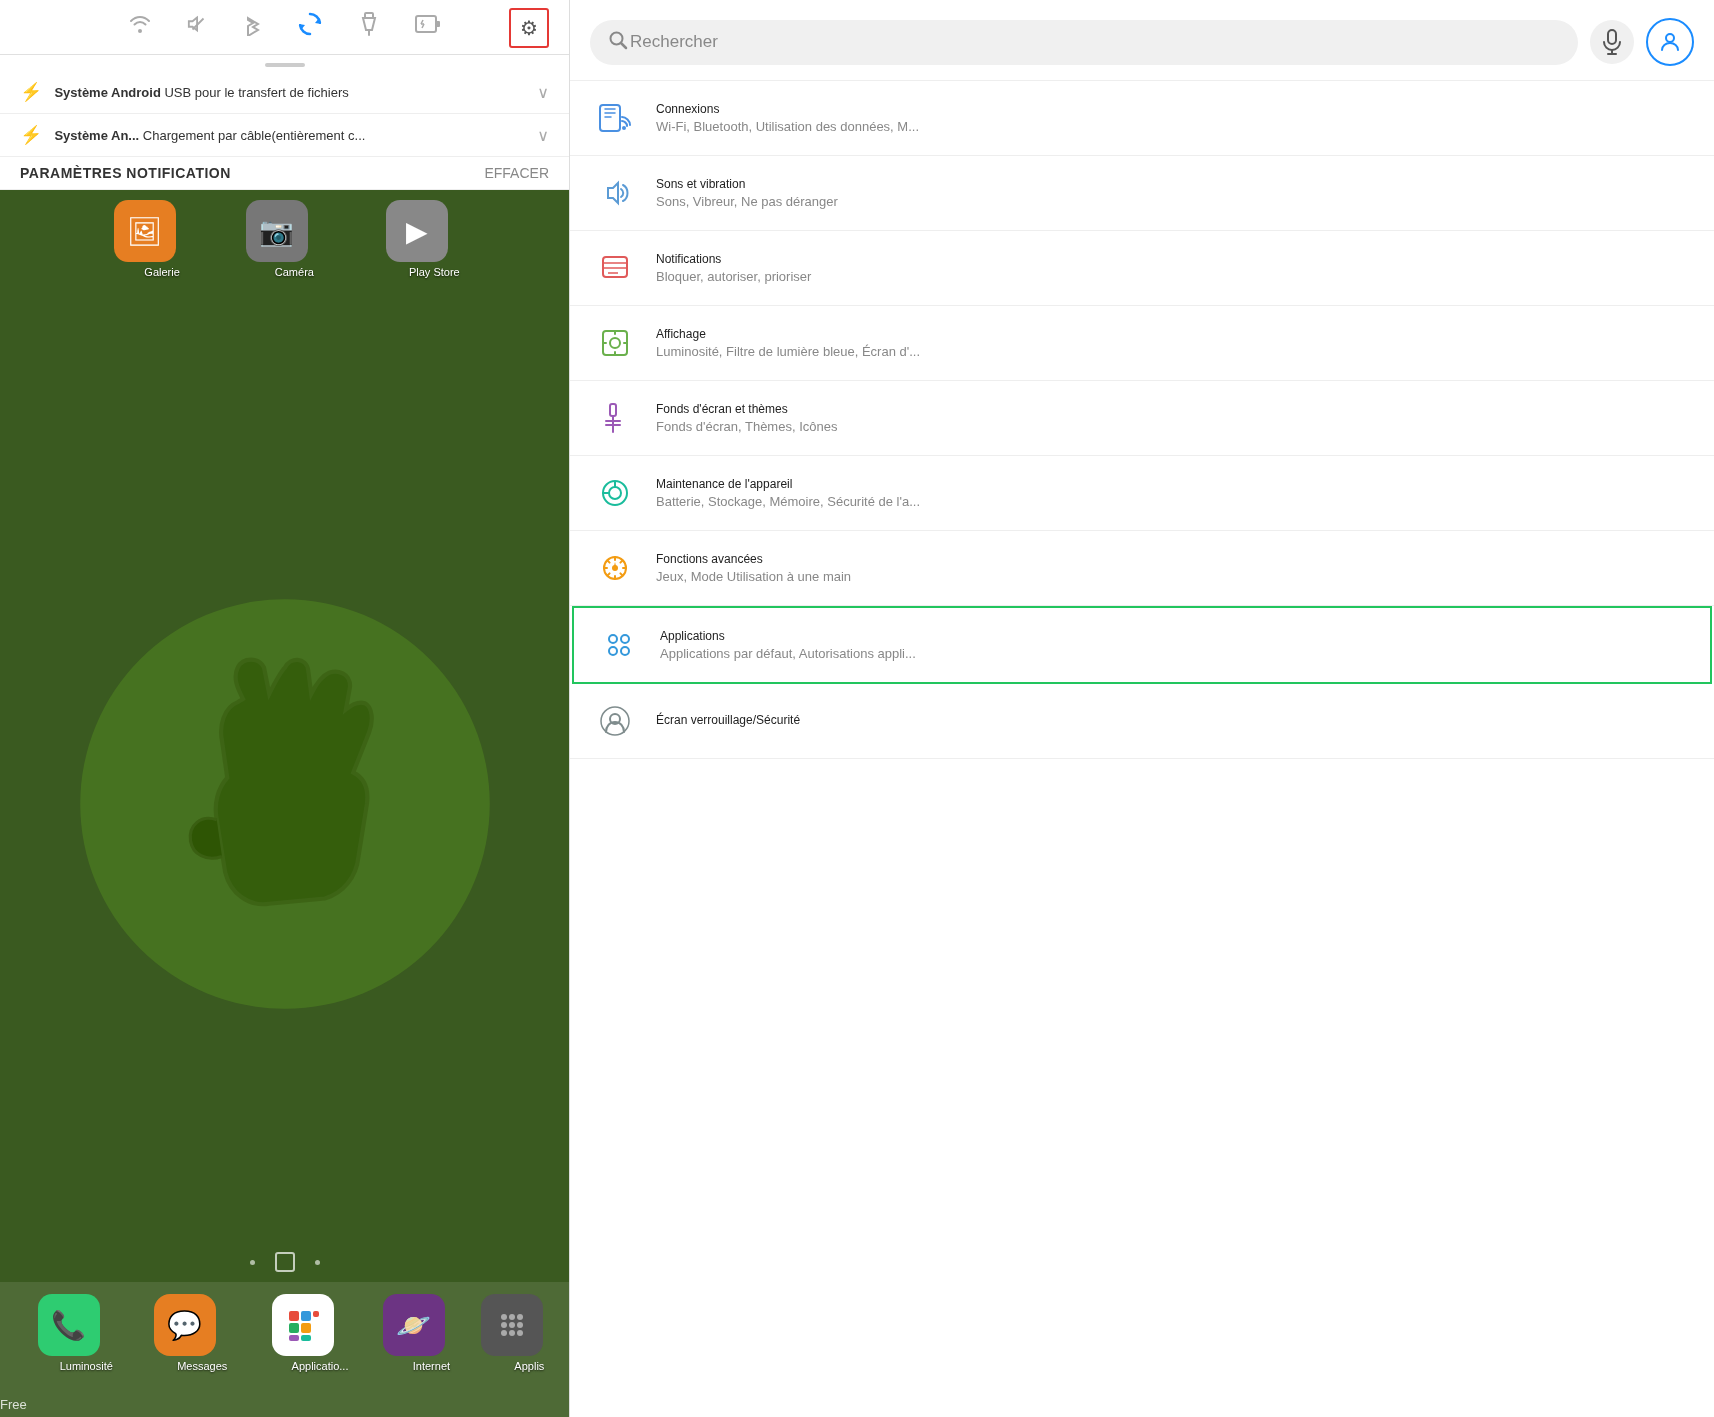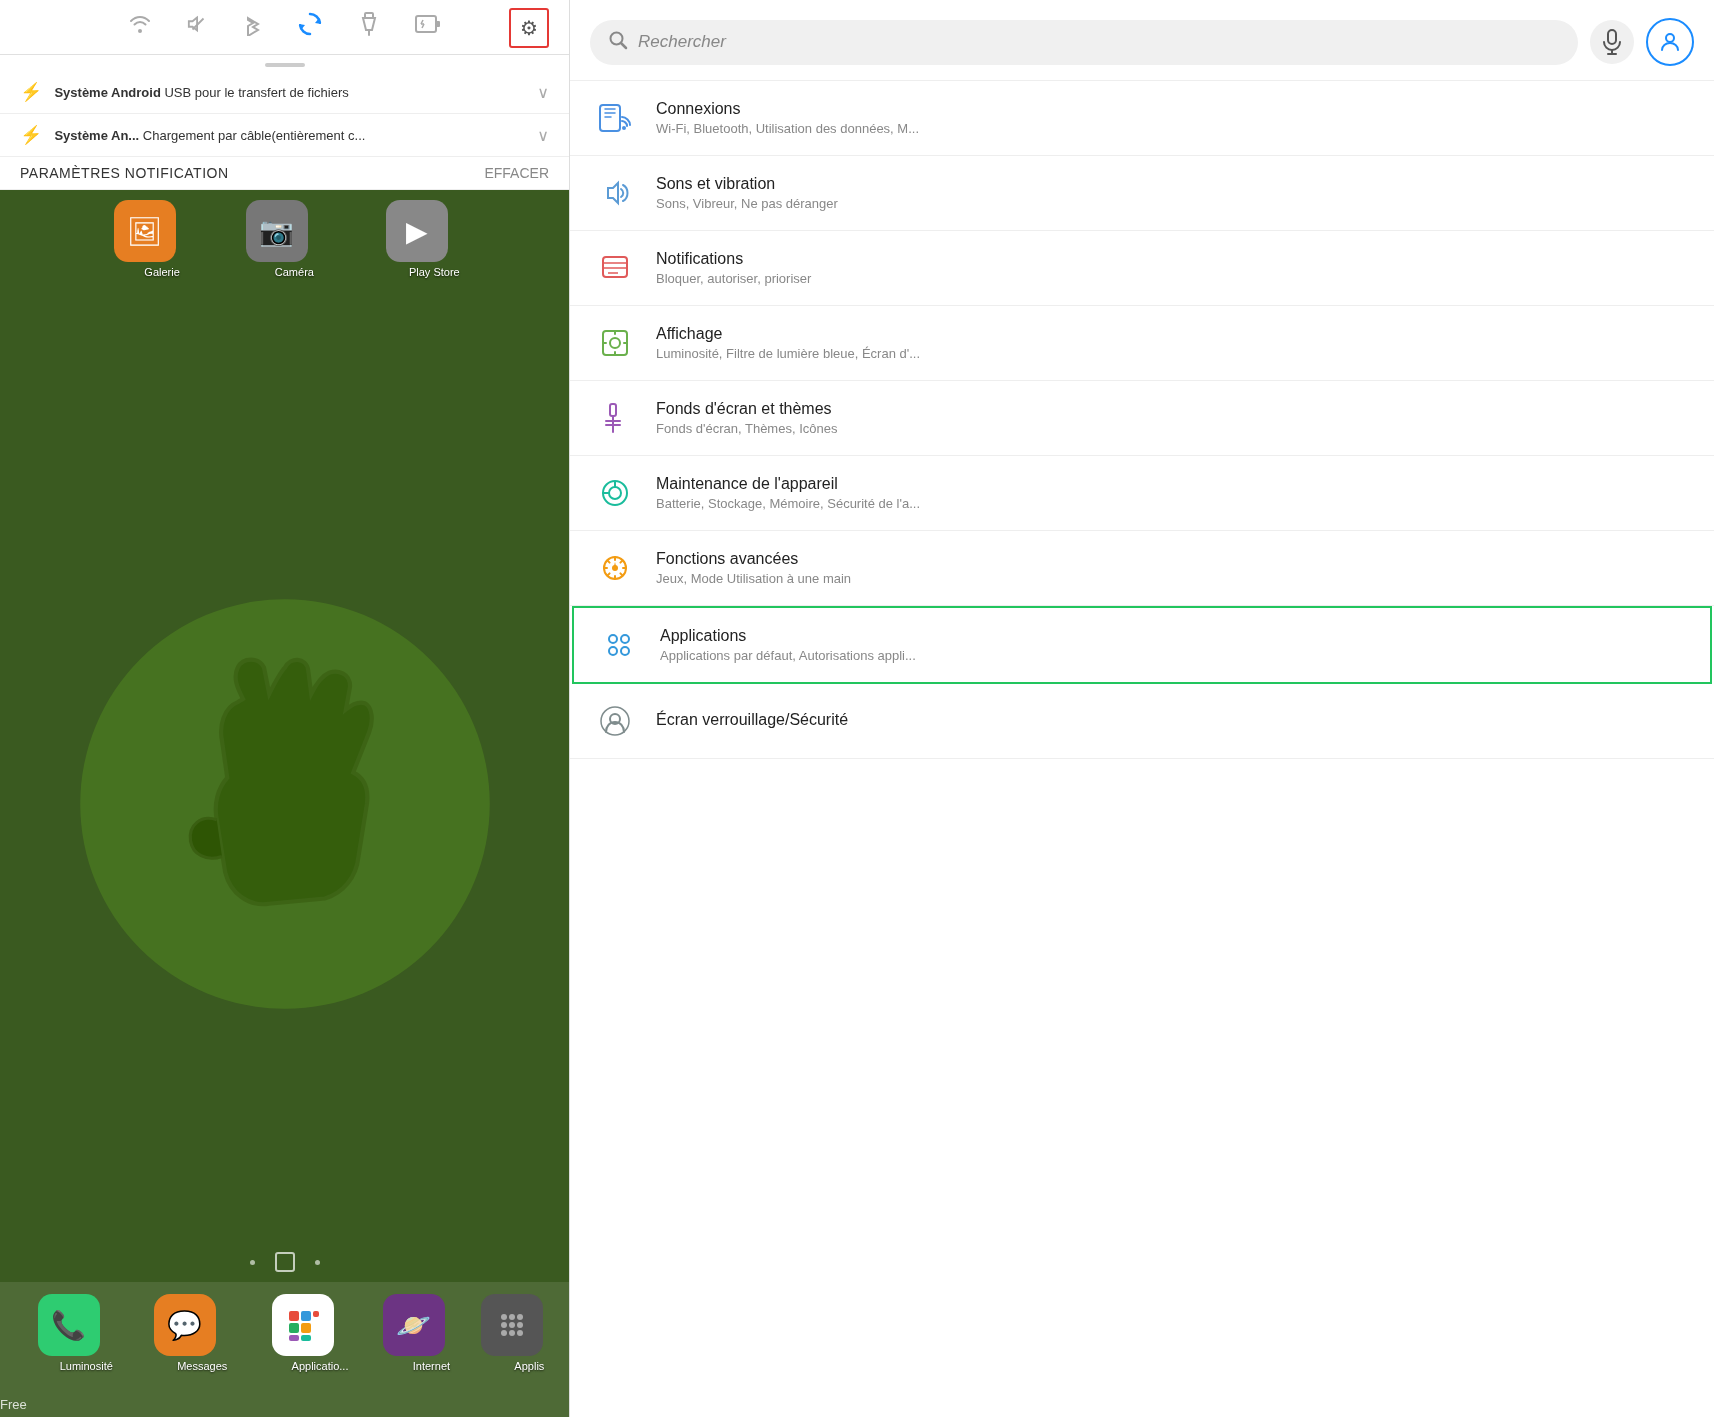--- a/index.html
+++ b/index.html
@@ -90,21 +90,21 @@
 
     .notification-header {
       display: flex;
       justify-content: space-between;
       align-items: center;
       padding: 8px 20px;
       border-bottom: 1px solid #eee;
     }
     .notification-header-title {
       font-size: 14px;
-      font-weight: normal;
+      font-weight: bold;
       color: #333;
       letter-spacing: 0.5px;
     }
     .notification-header-clear {
       font-size: 14px;
       color: #888;
     }
 
     
     .phone-content {
@@ -226,22 +226,21 @@
       border-bottom: 1px solid #eee;
     }
 
     .search-bar {
       flex: 1;
       background: #f0f0f0;
       border-radius: 25px;
       display: flex;
       align-items: center;
       padding: 10px 18px;
-      gap: 10px;
-      font-style: italic;
+      gap: 2px;
     }
 
     .search-icon-svg {
       color: #888;
       font-size: 18px;
     }
 
     .search-placeholder {
       font-size: 17px;
       color: #888;
@@ -302,21 +301,21 @@
       align-items: center;
       justify-content: center;
       flex-shrink: 0;
     }
 
     .settings-item-text {
       flex: 1;
     }
 
     .settings-item-title {
-      font-size: 16px;
+      font-size: 12px;
       font-weight: 500;
       color: #222;
       margin-bottom: 3px;
     }
 
     .settings-item-subtitle {
       font-size: 13px;
       color: #888;
     }
 

